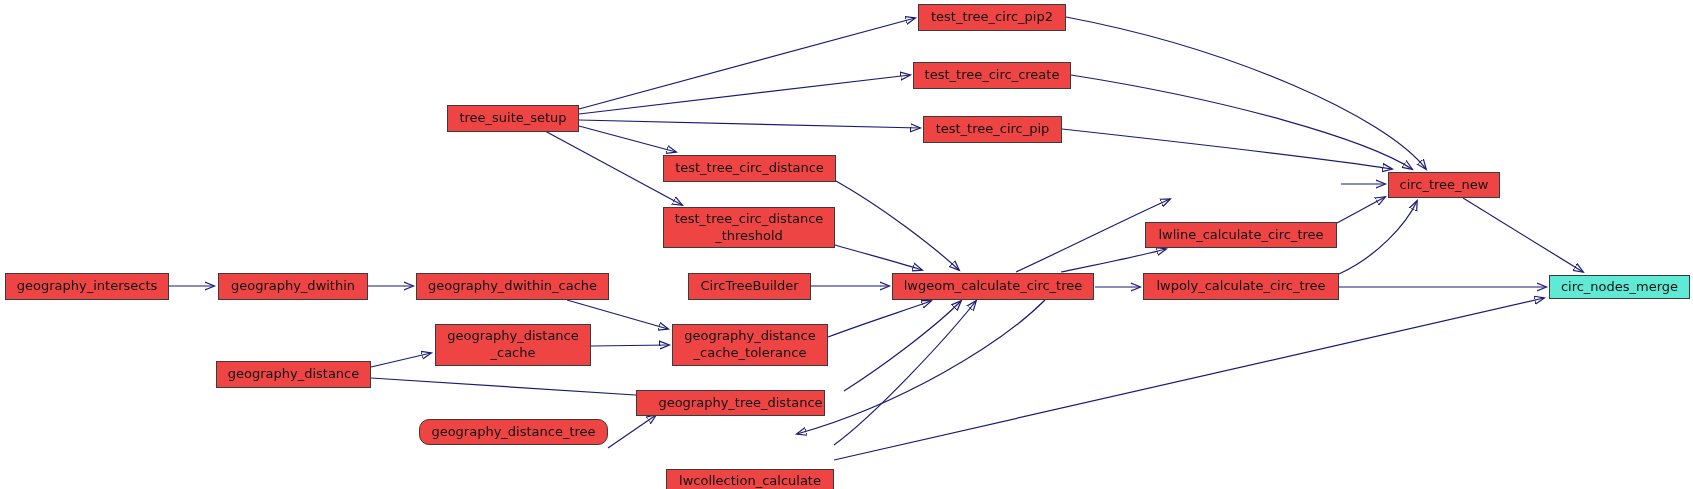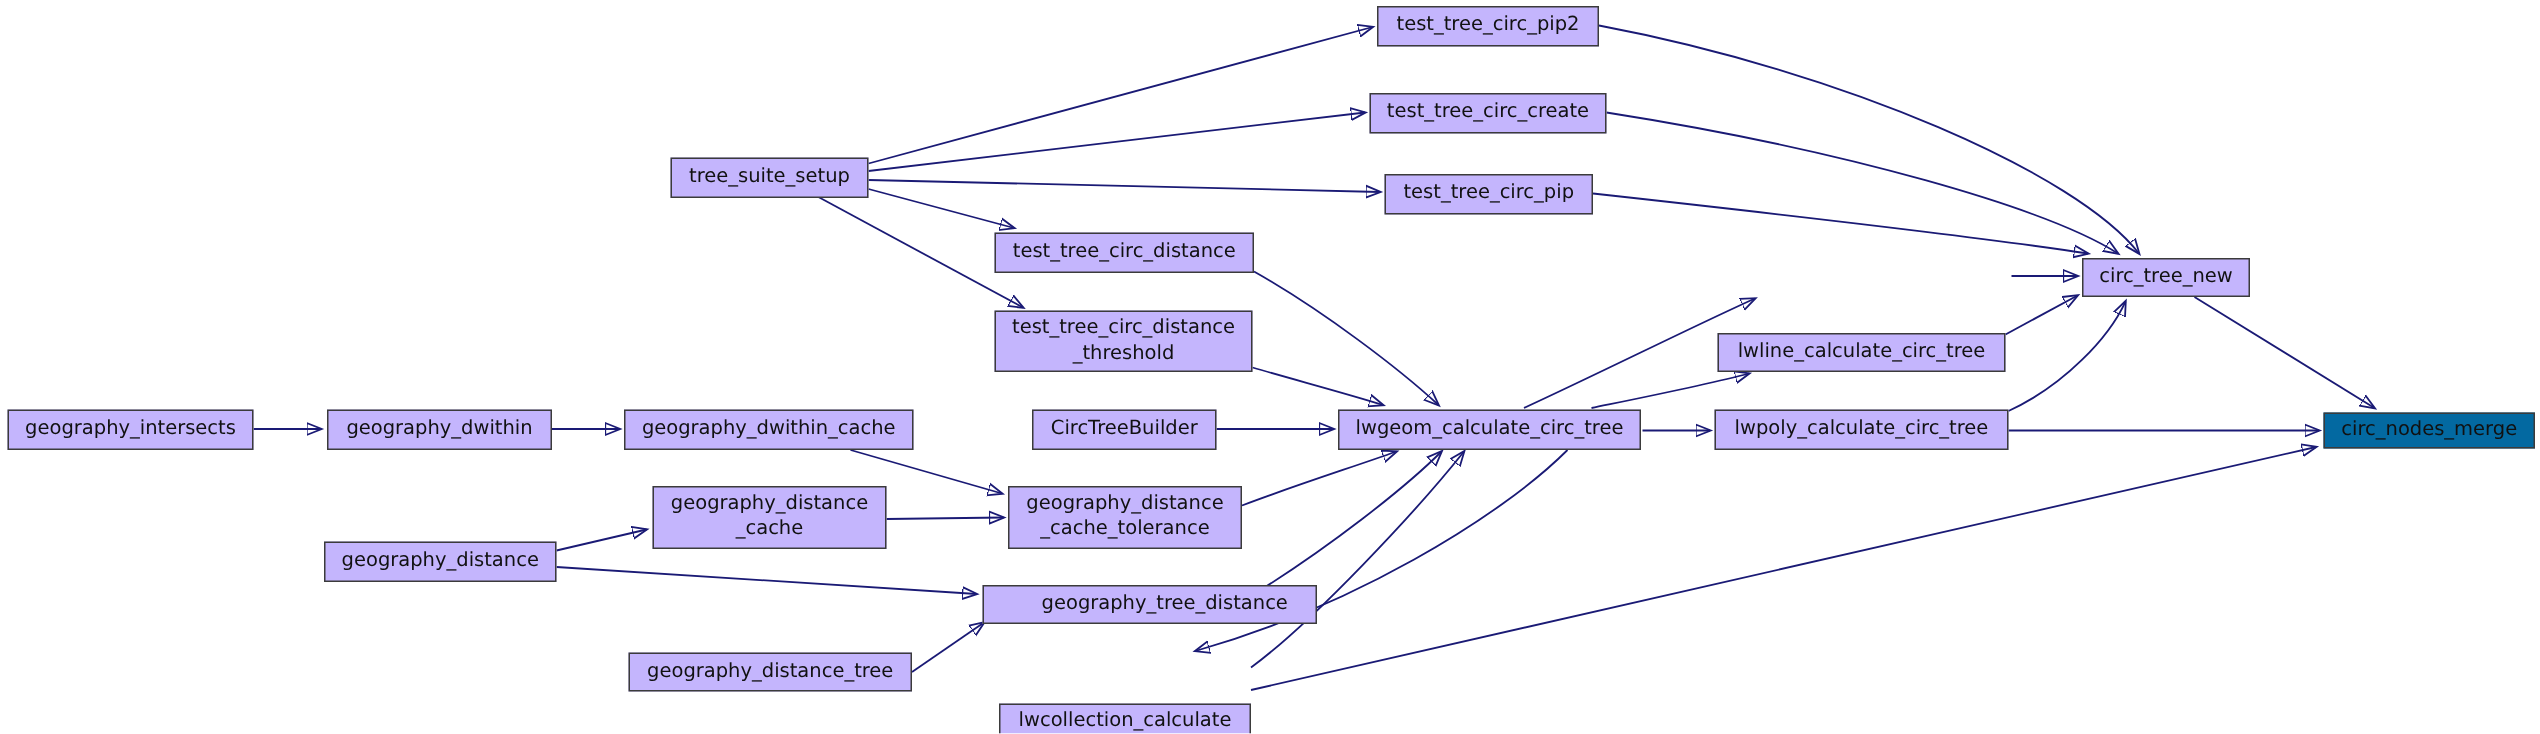--- a/index.html
+++ b/index.html
@@ -8,33 +8,33 @@
     width:1693px;height:489px;
     background:#ffffff;
     font-family:"DejaVu Sans", sans-serif;
     overflow:hidden;
   }
   #edges{position:absolute;left:0;top:0;width:1693px;height:489px;}
   #edges path{fill:none;stroke:#1a1a75;stroke-width:1.2px;}
   .node{
     position:absolute;
     box-sizing:border-box;
-    background:#c4b5fd;
+    background:#ef4444;
     border:1.4px solid #3b3b3b;
     color:#111111;
     font-size:13px;
     line-height:1.28;
     display:flex;
     align-items:center;
     justify-content:center;
     text-align:center;
     white-space:pre-line;
     cursor:pointer;
   }
-  .node.highlight{background:#0369a1;}
+  .node.highlight{background:#5eead4;}
 </style>
 </head>
 <body>
 
 <div id="canvas">
 
   <svg id="edges" viewBox="0 0 1693 489" xmlns="http://www.w3.org/2000/svg">
     <defs>
       <marker id="ah" markerUnits="userSpaceOnUse" markerWidth="12" markerHeight="10" refX="9.5" refY="5" orient="auto">
         <path d="M0,1 L10,5 L0,9 z" fill="#1a1a75" stroke="none"></path>
@@ -74,24 +74,24 @@
       <path d="M834,460 L1544,298" marker-end="url(#ah)"></path>
     </g>
   </svg>
 
   <div class="node" style="left:5px;top:273px;width:164px;height:27px;">geography_intersects</div>
   <div class="node" style="left:218px;top:273px;width:150px;height:27px;">geography_dwithin</div>
   <div class="node" style="left:416px;top:273px;width:193px;height:27px;">geography_dwithin_cache</div>
   <div class="node" style="left:216px;top:361px;width:155px;height:27px;">geography_distance</div>
   <div class="node" style="left:435px;top:324px;width:156px;height:42px;">geography_distance
 _cache</div>
-  <div class="node" style="left:419px;top:435px;width:189px;height:26px;">geography_distance_tree</div>
+  <div class="node" style="left:419px;top:419px;width:189px;height:26px;border-radius:10px;">geography_distance_tree</div>
   <div class="node" style="left:672px;top:324px;width:156px;height:42px;">geography_distance
 _cache_tolerance</div>
-  <div class="node" style="left:655px;top:390px;width:223px;height:26px;padding-left:20px;">geography_tree_distance</div>
+  <div class="node" style="left:636px;top:390px;width:189px;height:26px;padding-left:20px;">geography_tree_distance</div>
   <div class="node" style="left:688px;top:273px;width:123px;height:27px;">CircTreeBuilder</div>
   <div class="node" style="left:666px;top:441px;width:168px;height:42px;margin-top:28px;">lwcollection_calculate
 _circ_tree</div>
   <div class="node" style="left:447px;top:105px;width:132px;height:27px;text-align:right;">tree_suite_setup</div>
   <div class="node" style="left:918px;top:4px;width:148px;height:27px;">test_tree_circ_pip2</div>
   <div class="node" style="left:913px;top:62px;width:158px;height:27px;">test_tree_circ_create</div>
   <div class="node" style="left:923px;top:116px;width:139px;height:27px;">test_tree_circ_pip</div>
   <div class="node" style="left:663px;top:155px;width:173px;height:27px;">test_tree_circ_distance</div>
   <div class="node" style="left:663px;top:207px;width:172px;height:41px;">test_tree_circ_distance
 _threshold</div>

